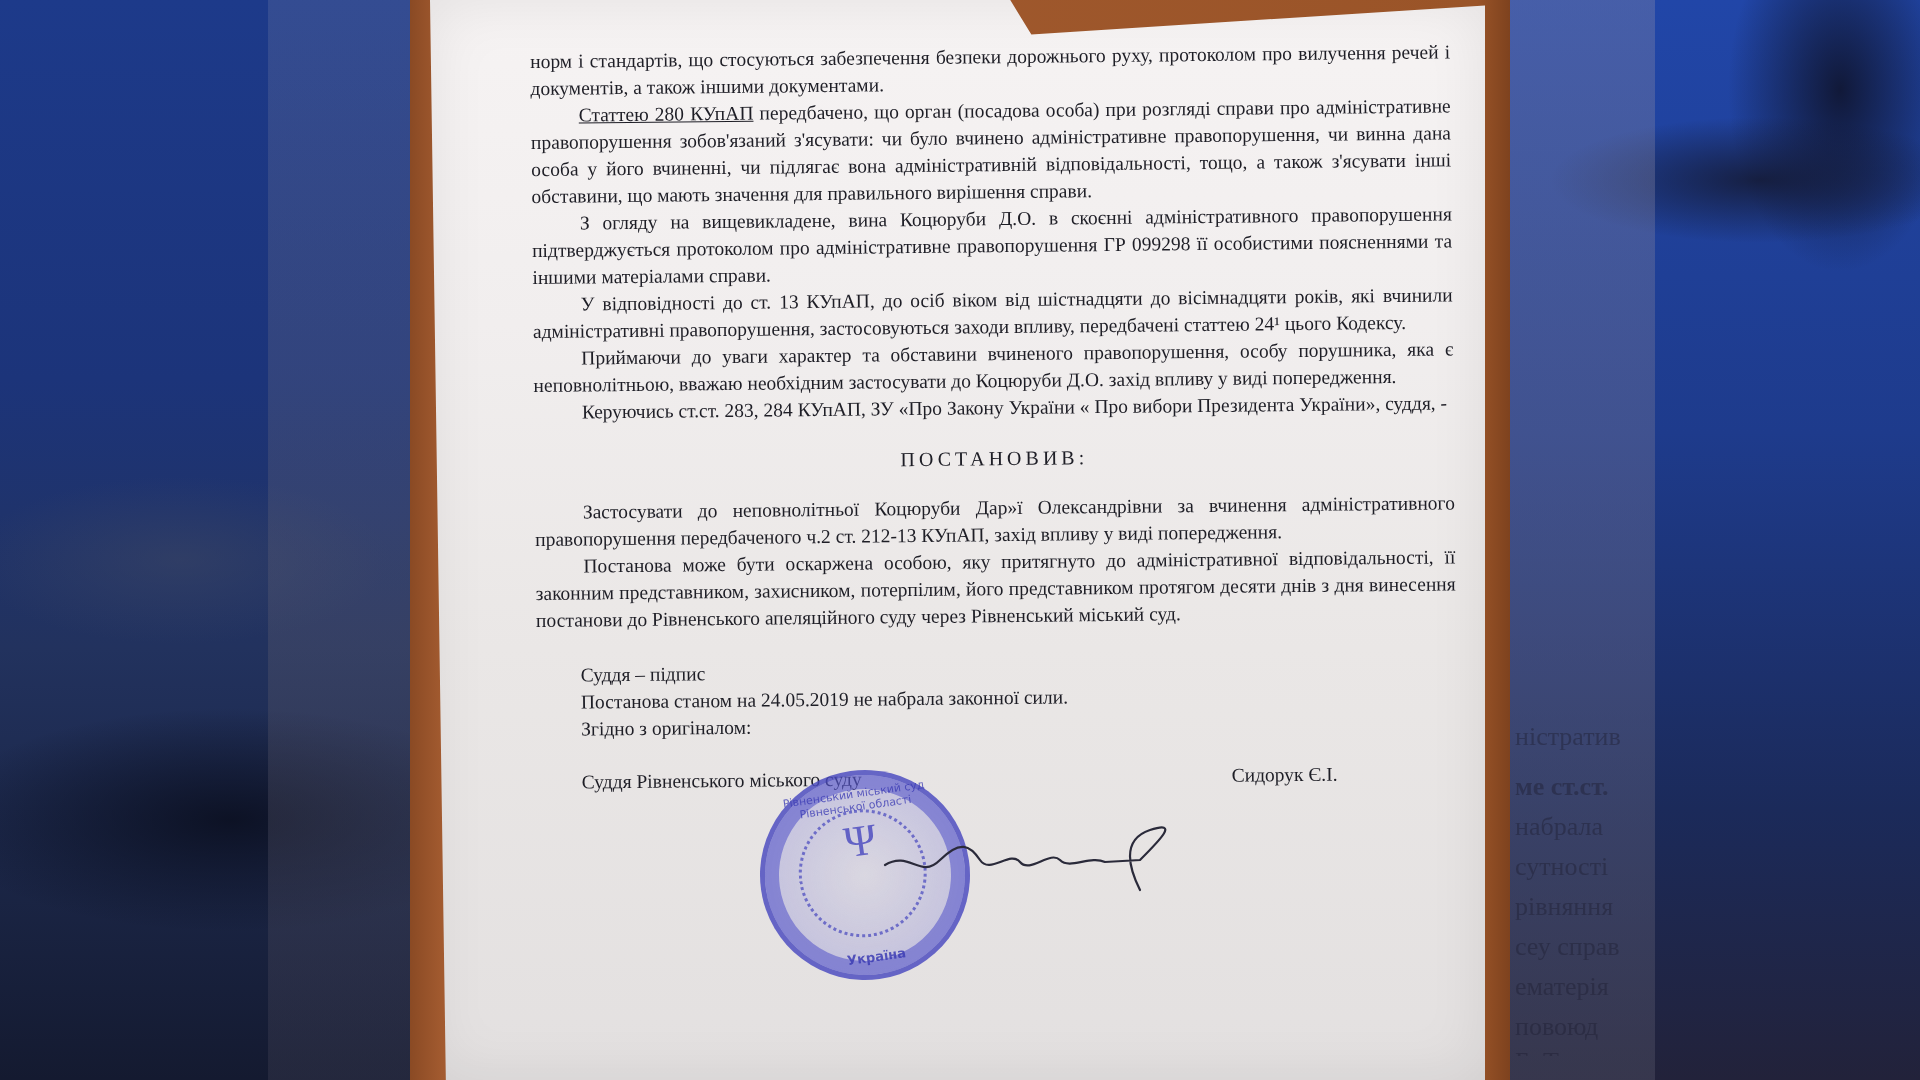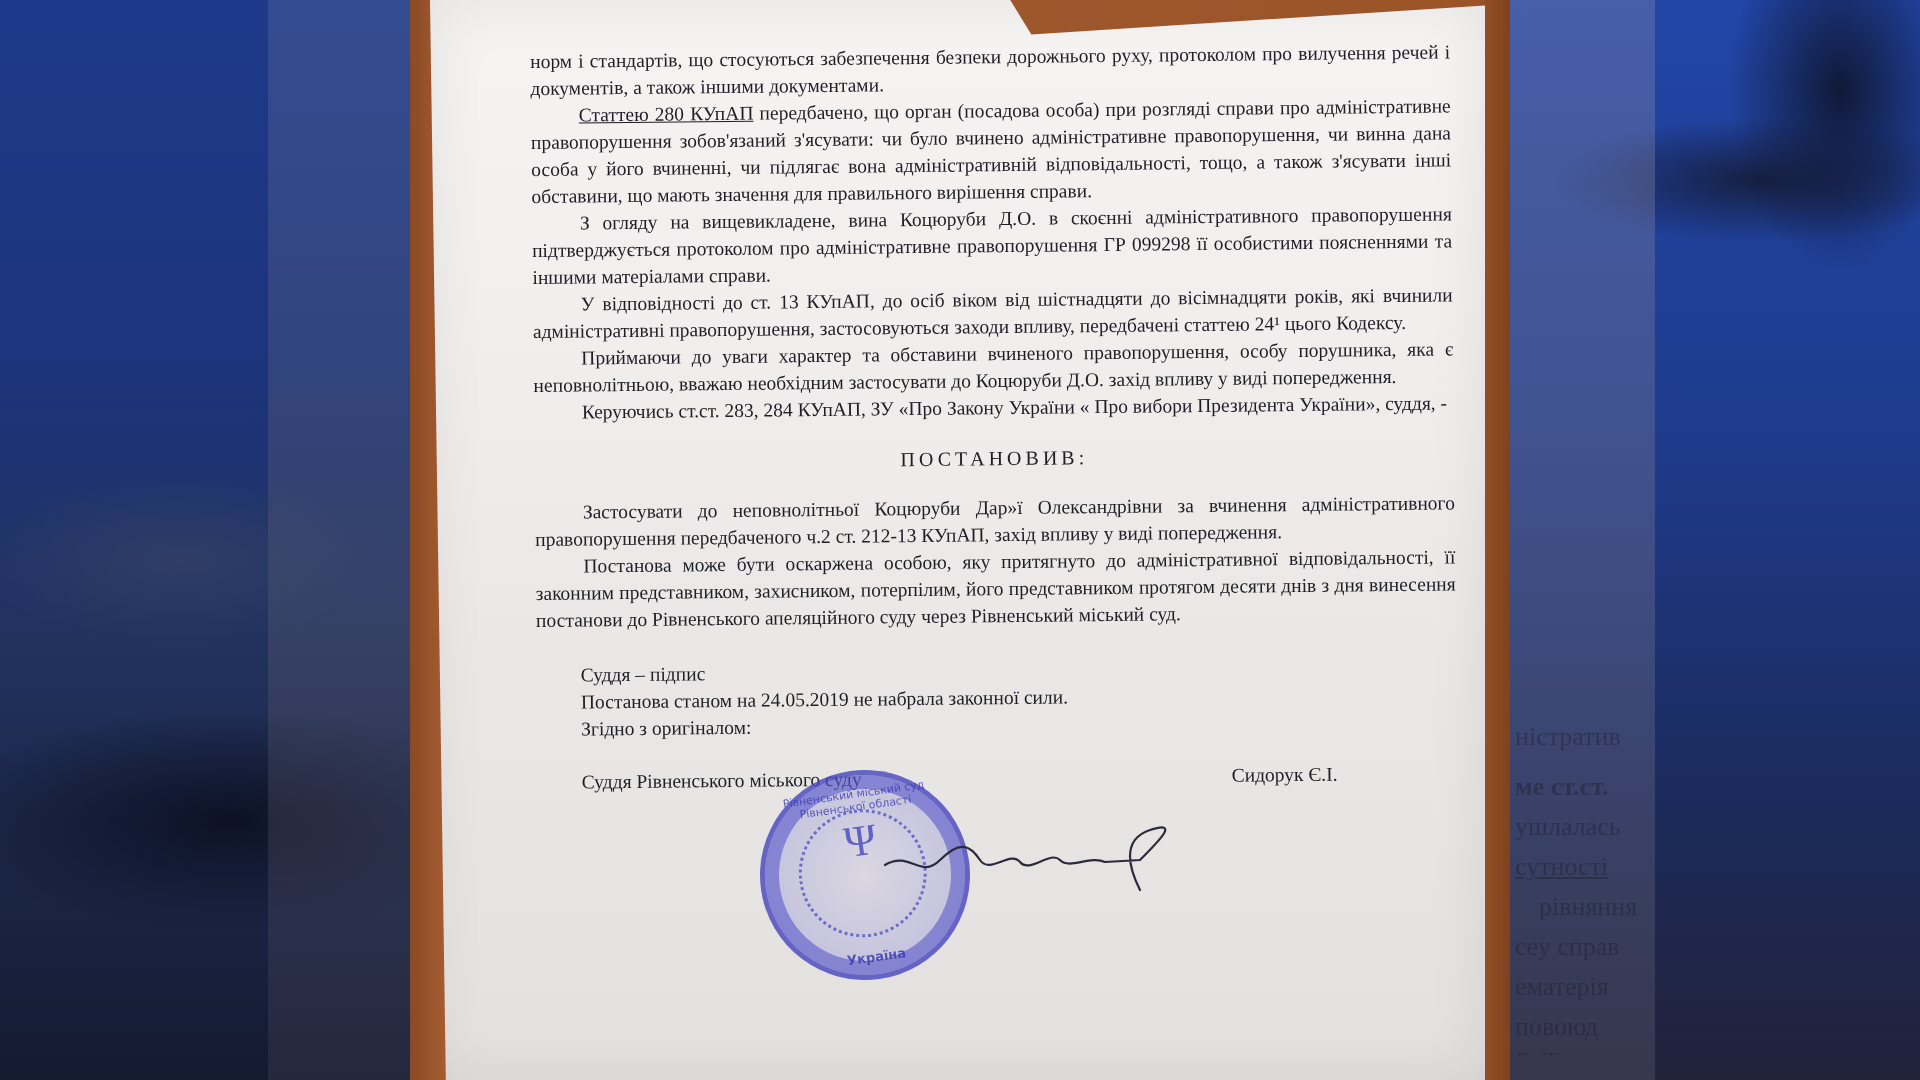--- a/index.html
+++ b/index.html
@@ -95,23 +95,23 @@
 <body>
 
 <div class="bg-left"></div>
 <div class="bg-left-strip"></div>
 <div class="bg-right"></div>
 <div class="bg-right-strip"></div>
 <div class="ghost-text">
 
   <div style="top:720px;">ністратив</div>
   <div style="top:770px;font-weight:bold;">ме ст.ст.</div>
-  <div style="top:810px;">ушлалась</div>
-  <div style="top:850px;text-decoration:underline;">сутності</div>
-  <div style="top:890px;margin-left:24px;">рівняння</div>
+  <div style="top:810px;">набрала</div>
+  <div style="top:850px;">сутності</div>
+  <div style="top:890px;">рівняння</div>
   <div style="top:930px;">сеу справ</div>
   <div style="top:970px;">ематерія</div>
   <div style="top:1010px;">повоюд</div>
   <div style="top:1045px;">Б. Т. тр</div>
 </div>
 
 <div class="board"></div>
 <div class="paper"></div>
 
 <div class="doc">

